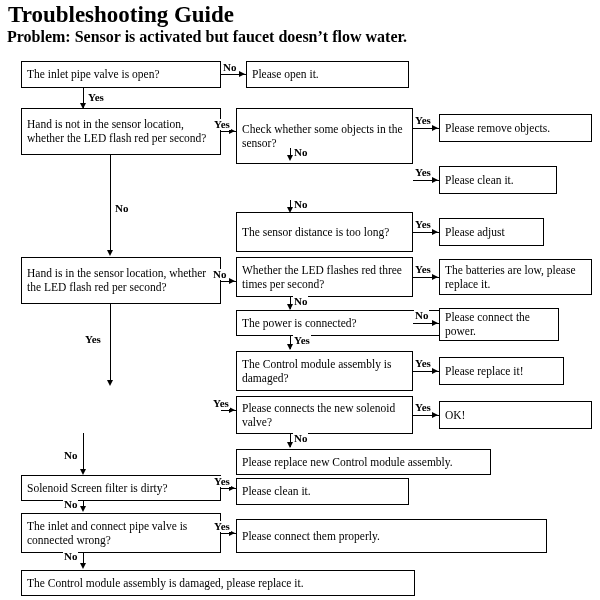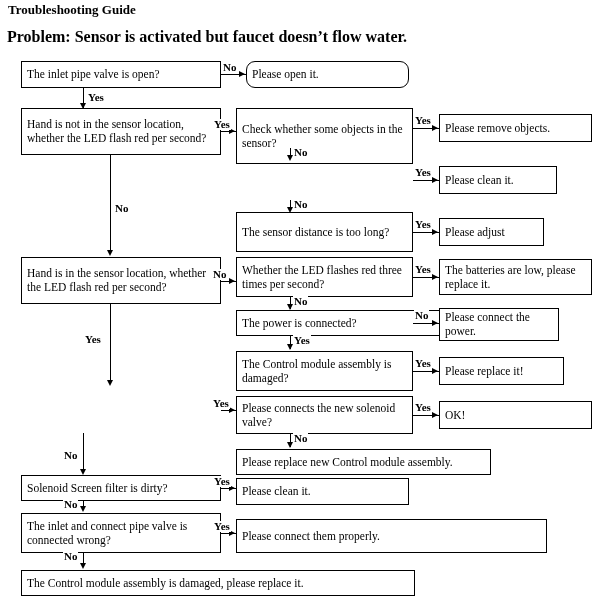--- a/index.html
+++ b/index.html
@@ -15,21 +15,21 @@
     overflow: hidden;
   }
   #root {
     position: relative;
     width: 600px;
     height: 600px;
   }
   .title {
     position: absolute;
     font-weight: bold;
-    font-size: 13px;
+    font-size: 23px;
     left: 8px;
     top: 2px;
     white-space: nowrap;
   }
   .subtitle {
     position: absolute;
     font-weight: bold;
     font-size: 16px;
     left: 7px;
     top: 28px;
@@ -92,21 +92,21 @@
 
   <div class="title">Troubleshooting Guide</div>
   <div class="subtitle">Problem: Sensor is activated but faucet doesn’t flow water.</div>
 
   <div class="box" style="left:21px; top:61px; width:200px; height:27px;">
     <span>The inlet pipe valve is open?</span>
   </div>
   <div class="hline" style="left:221px; top:74px; width:25px;"></div>
   <div class="arrow-r" style="left:239px; top:70.5px;"></div>
   <div class="lbl" style="left:222px; top:62px;">No</div>
-  <div class="box" style="left:246px; top:61px; width:163px; height:27px;border-radius:9px;">
+  <div class="box" style="left:246px; top:61px; width:163px; height:27px;">
     <span>Please open it.</span>
   </div>
 
   <div class="vline" style="left:83px; top:88px; height:20px;"></div>
   <div class="arrow-d" style="left:79.5px; top:103px;"></div>
   <div class="lbl" style="left:87px; top:92px;">Yes</div>
 
   <div class="box" style="left:21px; top:108px; width:200px; height:47px;">
     <span>Hand is not in the sensor location, whether the LED flash red per second?</span>
   </div>

